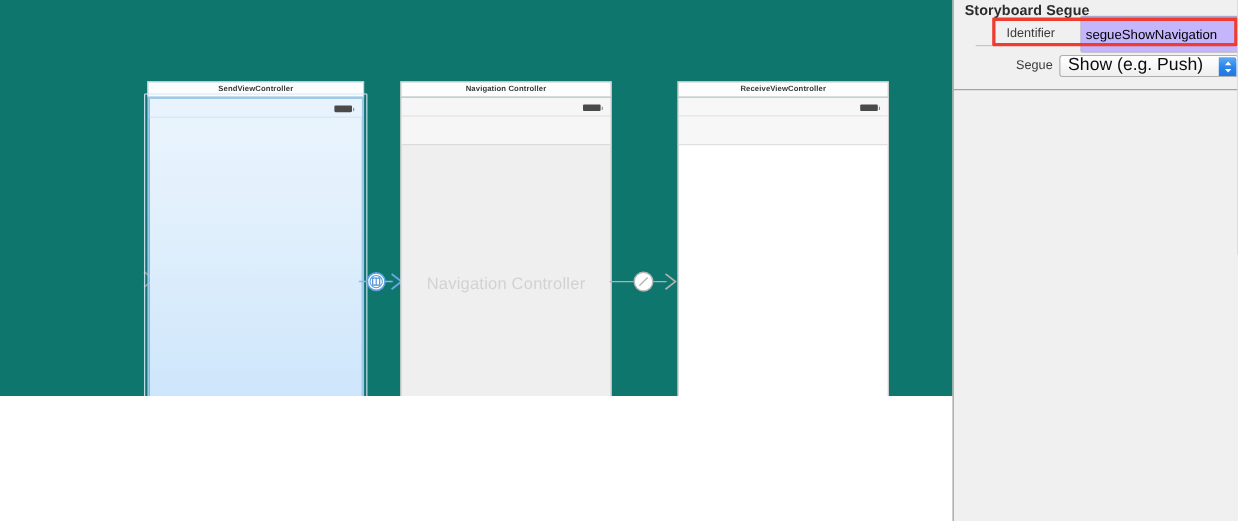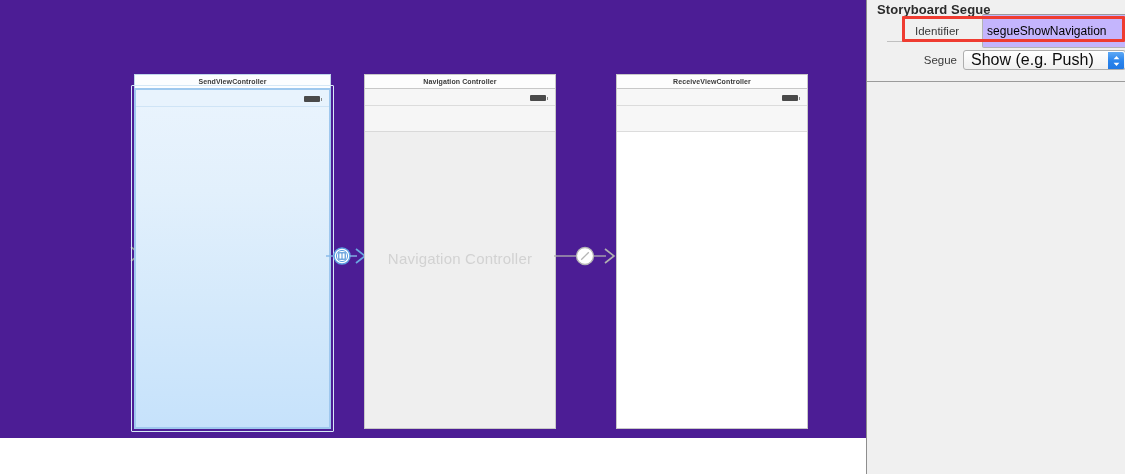--- a/index.html
+++ b/index.html
@@ -8,22 +8,22 @@
     overflow: hidden;
     background: #ffffff;
     font-family: "Liberation Sans", sans-serif;
     -webkit-font-smoothing: antialiased;
   }
   #root { position: relative; width: 1125px; height: 474px; }
 
   
   #canvas {
     position: absolute; left: 0; top: 0;
-    width: 866px; height: 438px;
-    background: #4c1d95;
+    width: 866px; height: 360px;
+    background: #0f766e;
     overflow: hidden;
   }
 
   
   .scene { position: absolute; }
   .scene-titlebar {
     position: absolute; left: 0; top: 0; right: 0;
     height: 14px;
     background: #fdfdfd;
     border: 1px solid #c8c8c8;

